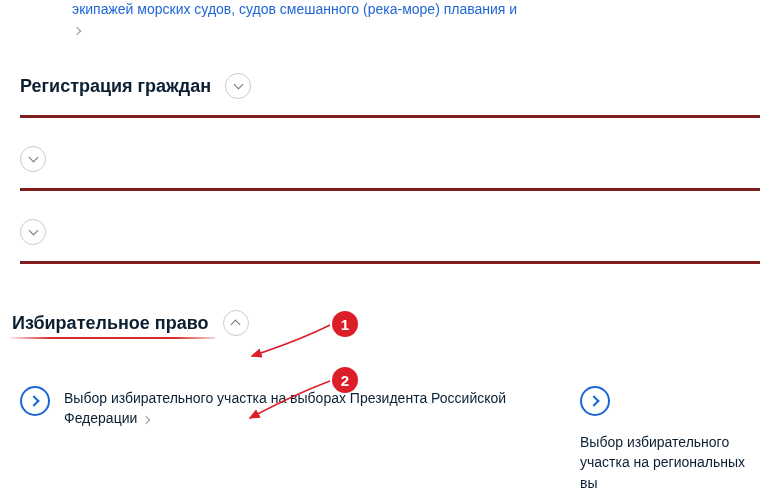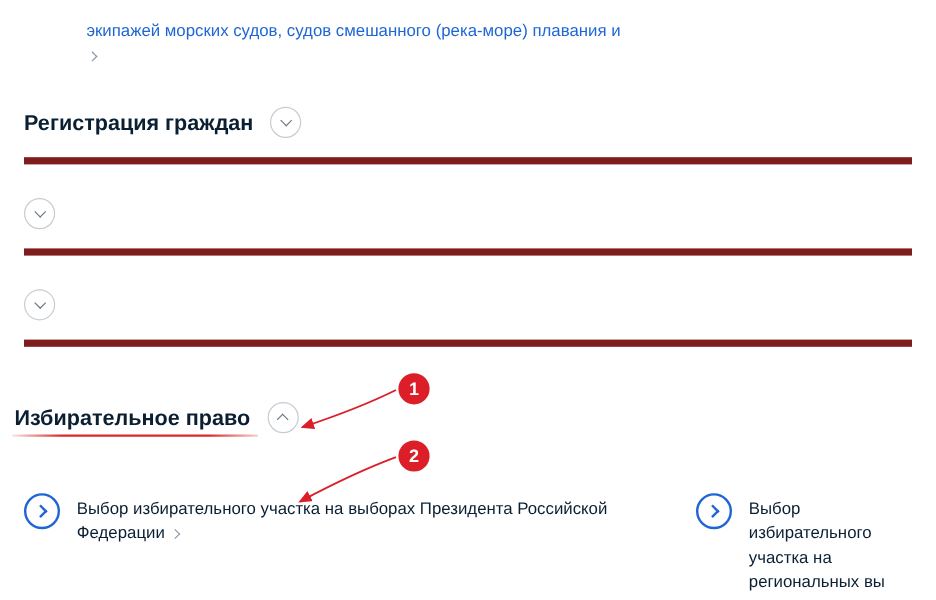--- a/index.html
+++ b/index.html
@@ -8,37 +8,37 @@
     color: #0b1f33;
     background: #fff;
     width: 780px;
     height: 500px;
     overflow: hidden;
     position: relative;
   }
   .top-link {
     color: #1e66d6;
     font-size: 14px;
-    padding: 16px 0 6px 72px;
+    padding: 0 0 6px 72px;
     line-height: 1.4;
     max-width: 560px;
   }
   .top-link a { color: #1e66d6; text-decoration: none; cursor: pointer; }
   .chevron-right {
     display: inline-block;
     width: 6px; height: 6px;
     border-top: 1.5px solid #8a96a3;
     border-right: 1.5px solid #8a96a3;
     transform: rotate(45deg);
     margin-left: 2px;
     vertical-align: 0px;
   }
   .section {
     margin: 0 20px;
-    border-bottom: 6px solid #7f1d1d;
+    border-bottom: 3px solid #7f1d1d;
     padding: 28px 0 16px 0;
   }
   .section-head {
     display: flex;
     align-items: center;
     gap: 14px;
     cursor: pointer;
   }
   .section-title {
     font-size: 18px;
@@ -87,21 +87,21 @@
     gap: 60px;
     padding: 34px 20px 0 20px;
   }
   .item {
     display: flex;
     align-items: flex-start;
     gap: 14px;
     max-width: 560px;
     cursor: pointer;
   }
-  .item.second { max-width: 180px; }
+  .item.second { max-width: 180px; flex-direction: column; }
   .circle-chevron {
     width: 30px; height: 30px;
     border: 2px solid #1e66d6;
     border-radius: 50%;
     display: inline-flex;
     align-items: center; justify-content: center;
     flex: 0 0 30px;
   }
   .circle-chevron .inner {
     width: 8px; height: 8px;

